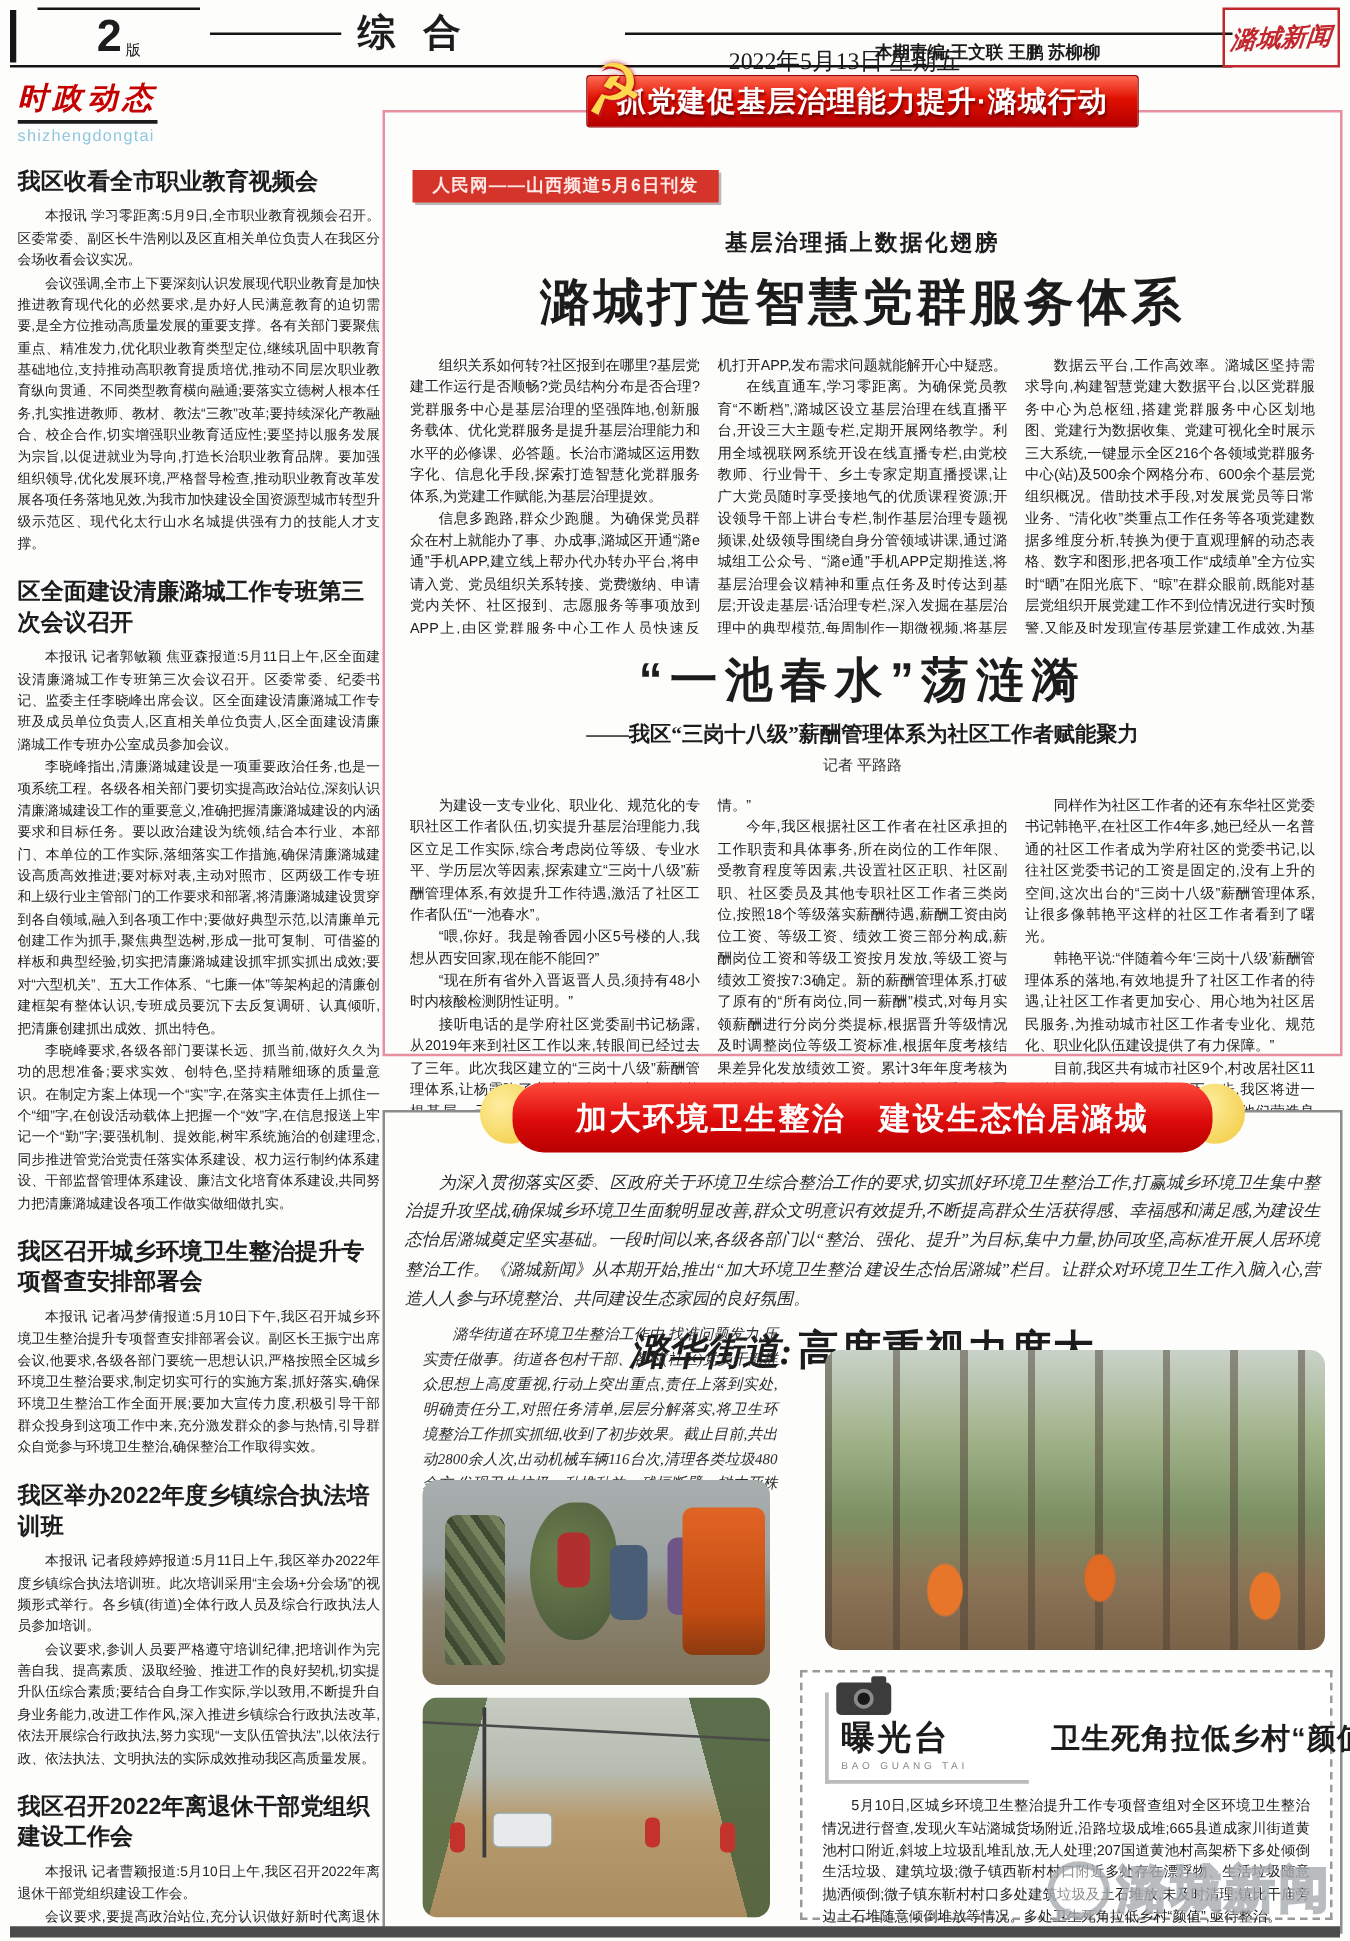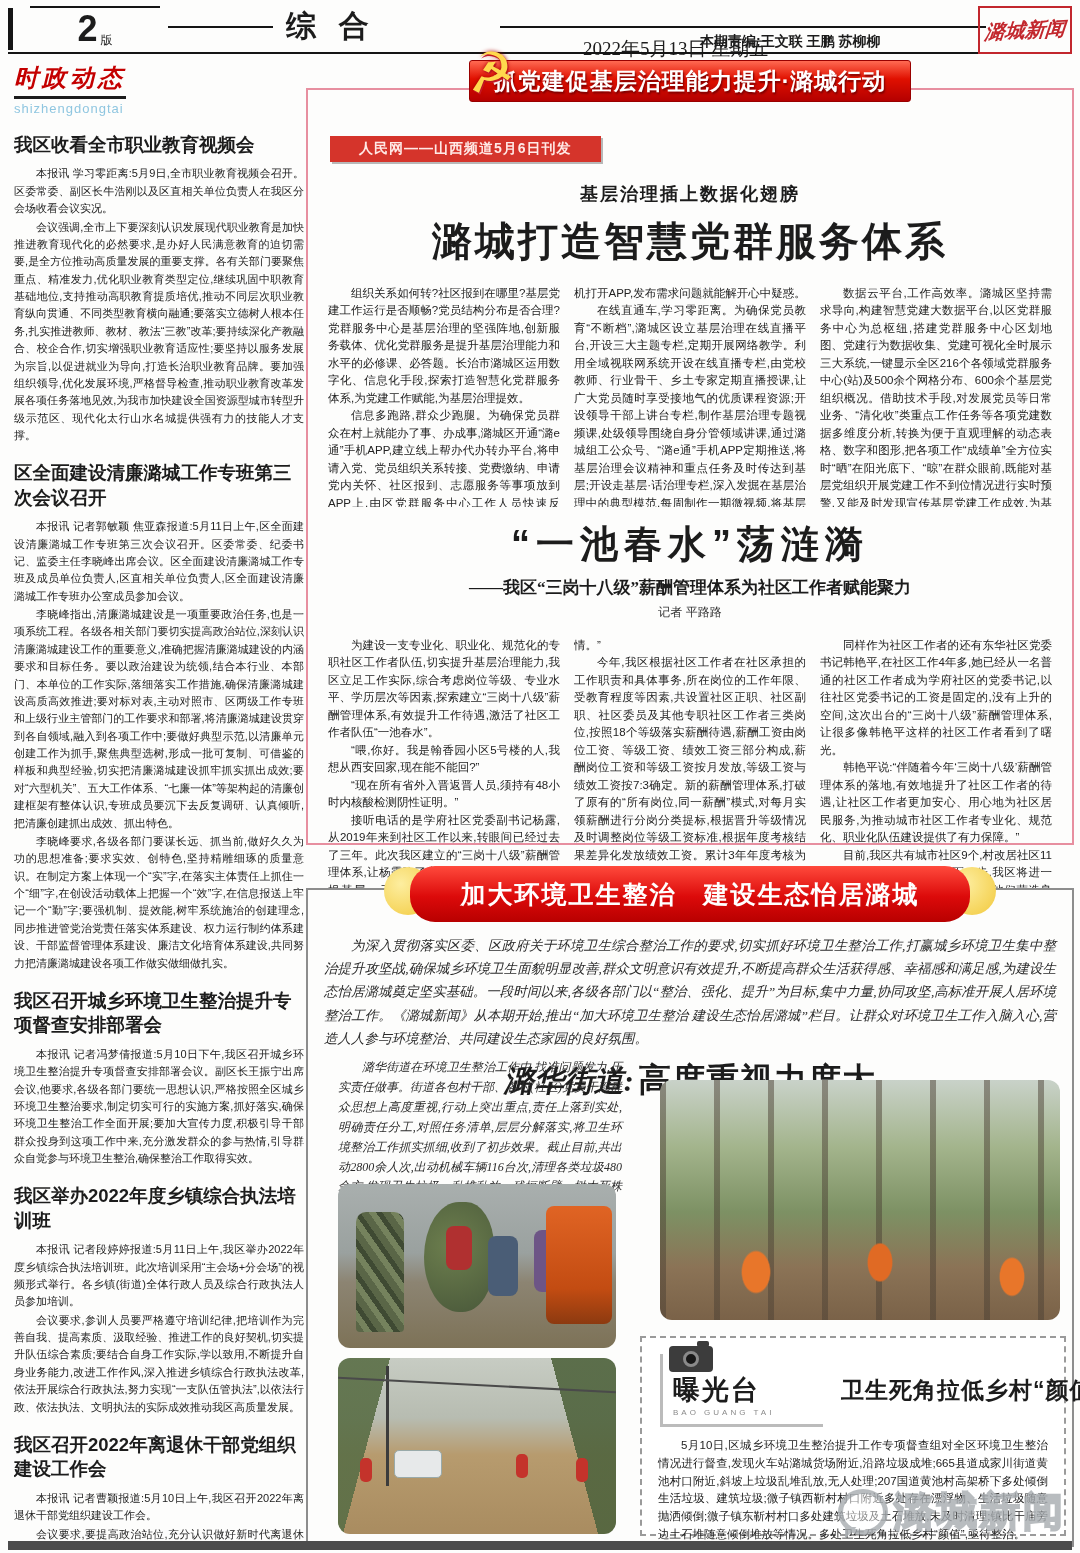--- a/index.html
+++ b/index.html
@@ -38,21 +38,21 @@
   .party-box{position:absolute;left:306px;top:88px;width:764px;height:753px;
              border:2px solid #e78fa0;background:#fdfdfc;}
   .party-banner{position:absolute;left:50%;transform:translateX(-50%);top:-30px;width:440px;height:40px;
                 background:linear-gradient(180deg,#ff6a52 0%,#e01000 45%,#b40000 100%);
                 border:1px solid #900;border-radius:3px;display:flex;align-items:center;justify-content:center;}
   .party-banner-text{color:#fff;font-weight:800;font-size:23px;letter-spacing:1px;
                      text-shadow:1px 2px 2px #7a0000;white-space:nowrap;}
   .party-emblem{position:absolute;left:-4px;top:-16px;font-size:54px;color:#ffd84d;
                 text-shadow:0 0 4px #a00,1px 2px 0 #c23;line-height:1;transform:rotate(-8deg);}
   .source-tag{position:absolute;left:22px;top:46px;background:#d5342b;color:#ffe9e6;
-              font-size:14px;font-weight:700;padding:4px 29px;letter-spacing:1px;
+              font-size:14px;font-weight:700;padding:4px 16px;letter-spacing:1px;
               box-shadow:2px 2px 0 #b8b8b8;}
   .kicker{text-align:center;margin-top:92px;font-size:18px;font-weight:800;
           font-family:"Liberation Serif", serif;letter-spacing:2px;}
   .main-headline{text-align:center;font-size:40px;font-weight:900;letter-spacing:3px;margin-top:8px;}
   .cols3{display:flex;gap:14px;padding:16px 20px 0;}
   .cols3 .col{flex:1;overflow:hidden;}
   .cols3.first .col{height:222px;}
   .cols3.second .col{height:266px;}
   .cols3 p{margin:0;font-size:11.5px;line-height:1.52;text-align:justify;text-indent:2em;color:#222;}
   .cols3 p.noindent{text-indent:0;}

